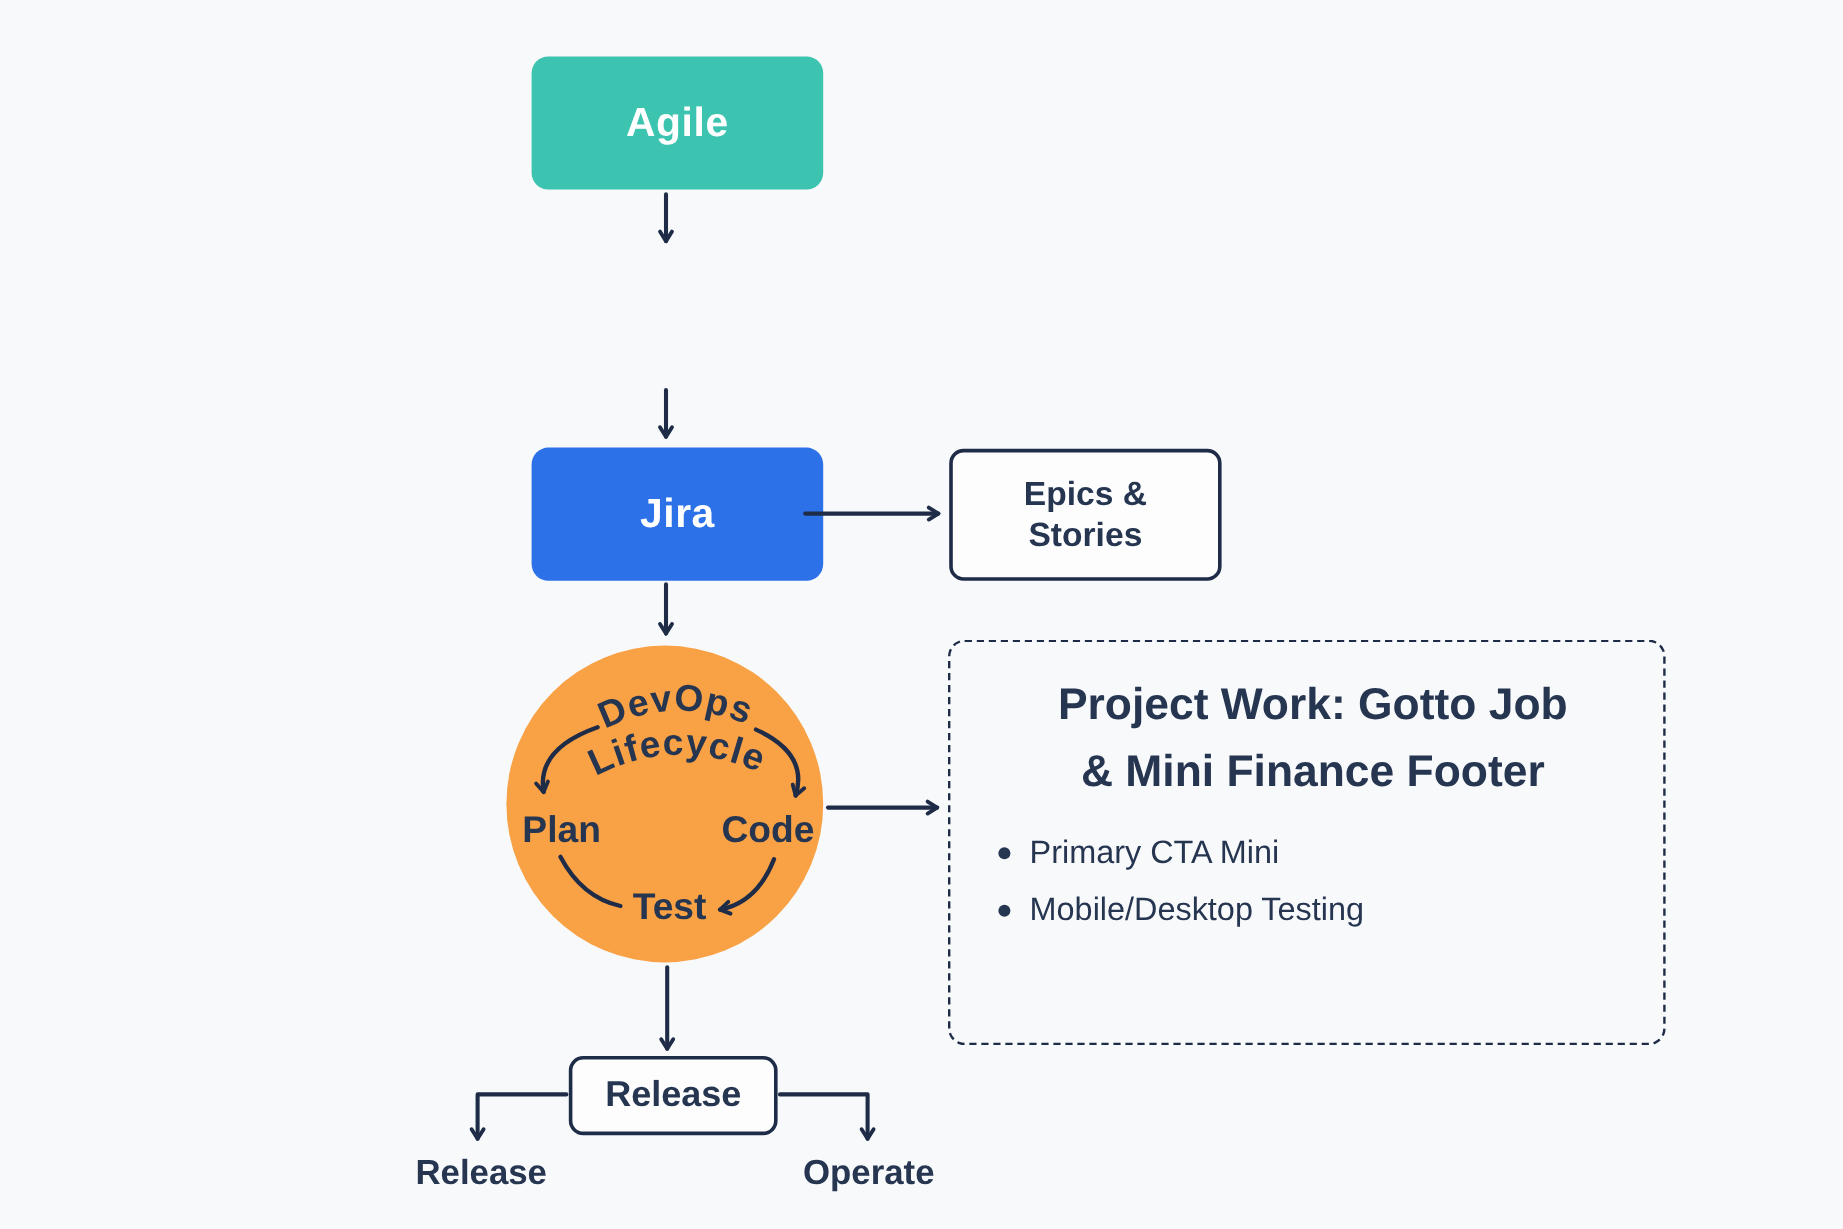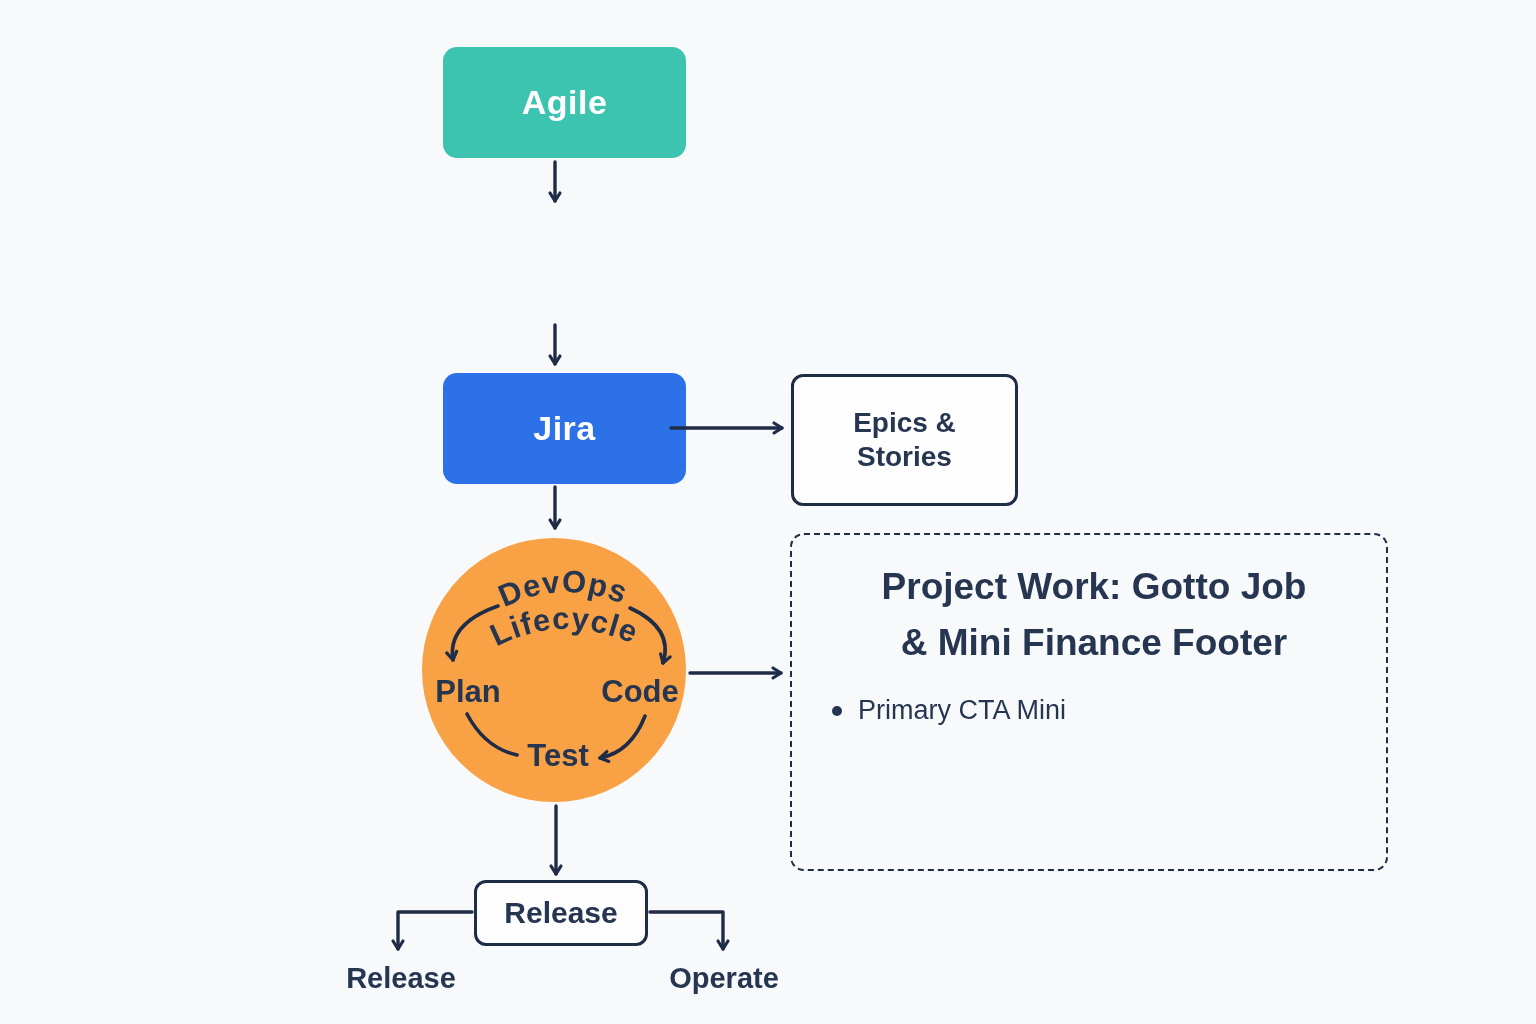--- a/index.html
+++ b/index.html
@@ -27,21 +27,21 @@
   .node-agile{top:47px;background:var(--teal);}
   .node-scrum{top:210px;background:var(--purple);}
   .node-jira{top:373px;background:var(--blue);}
 
   
   .outline-box{
     position:absolute;background:var(--box-bg);
     border:3px solid var(--navy);display:flex;flex-direction:column;
     align-items:center;justify-content:center;
   }
-  .box-epics{left:791px;top:374px;width:227px;height:132px;border-radius:12px;}
+  .box-epics{left:791px;top:374px;width:227px;height:110px;border-radius:12px;}
   .box-epics .lbl{font-size:28px;font-weight:700;line-height:1.22;color:var(--text-dark);text-align:center;}
   .box-release{left:474px;top:880px;width:174px;height:66px;border-radius:12px;}
   .box-release .lbl{font-size:30px;font-weight:700;color:var(--text-dark);}
 
   
   .circle{
     position:absolute;left:422px;top:538px;width:264px;height:264px;
     border-radius:50%;background:var(--orange);
   }
 
@@ -105,20 +105,24 @@
   <div class="panel">
     <div class="panel-title">
       <span>Project Work: Gotto Job</span><br>
       <span>&amp; Mini Finance Footer</span>
     </div>
     <ul class="bullets">
       <li class="bullet">
         <span class="dot"></span>
         <span>Primary CTA Mini</span>
       </li>
+      <li class="bullet">
+        <span class="dot"></span>
+        <span>Mobile/Desktop Testing</span>
+      </li>
     </ul>
   </div>
 
   <div class="outline-box box-release">
     <span class="lbl">Release</span>
   </div>
 
   <div class="out-label out-release">Release</div>
   <div class="out-label out-operate">Operate</div>
 

